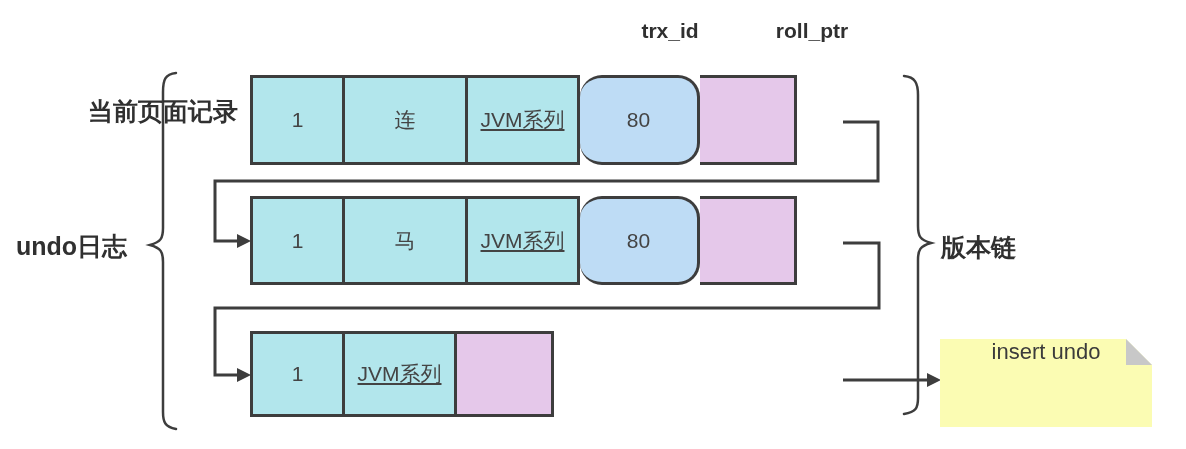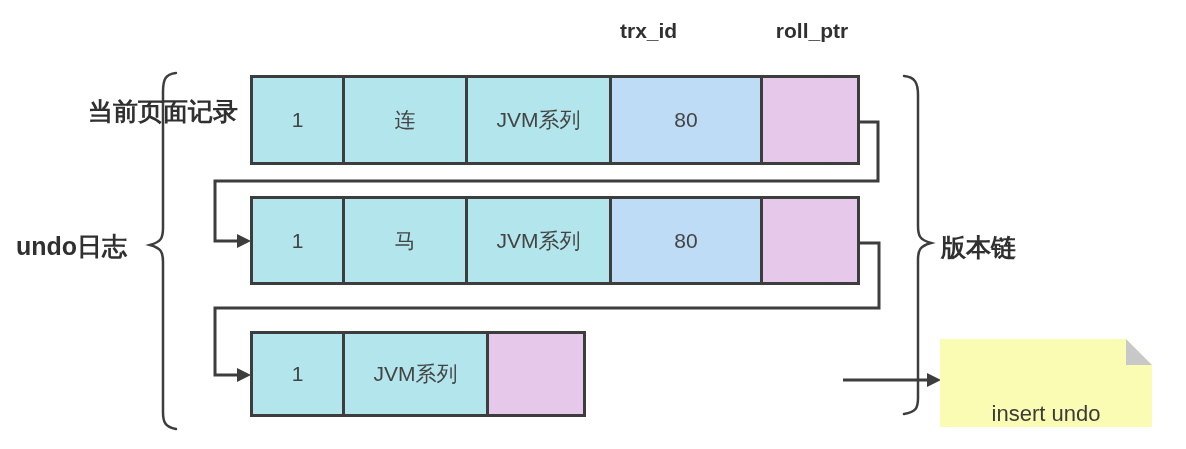--- a/index.html
+++ b/index.html
@@ -9,21 +9,21 @@
     background:#ffffff;
     font-family:"Liberation Sans","DejaVu Sans",sans-serif;
     overflow:hidden;
   }
   .lbl{
     position:absolute;
     color:#303030;
     font-weight:bold;
     white-space:nowrap;
   }
-  #lbl-trx{left:620px;top:19px;width:100px;text-align:left;font-size:21px;}
+  #lbl-trx{left:620px;top:19px;width:100px;text-align:center;font-size:21px;}
   #lbl-roll{left:762px;top:19px;width:100px;text-align:center;font-size:21px;}
   #lbl-current{left:88px;top:95px;font-size:25px;z-index:3;}
   #lbl-undo{left:16px;top:230px;font-size:25px;z-index:3;}
   #lbl-version{left:941px;top:231px;font-size:25px;z-index:3;}
   .row{
     position:absolute;
     left:250px;
     display:flex;
     z-index:2;
   }
@@ -32,29 +32,29 @@
   #row-2{top:331px;height:86px;}
   .cell{
     box-sizing:border-box;
     border:3px solid #3d3d3d;
     display:flex;align-items:center;justify-content:center;
     font-size:21px;color:#444444;
   }
   .cell + .cell{border-left:none;}
   .c-id{width:95px;background:#b2e6ec;}
   .c-name{width:123px;background:#b2e6ec;}
-  .c-course{width:144px;background:#b2e6ec;}
-  .c-trx{width:151px;background:#bedcf5;}
+  .c-course{width:112px;background:#b2e6ec;text-decoration:underline;}
+  .c-trx{width:120px;background:#bedcf5;border-radius:22px;}
   .c-roll{width:97px;background:#e5c8ea;}
   #wires{position:absolute;left:0;top:0;z-index:1;}
   #note{
     position:absolute;
     left:940px;top:339px;width:212px;height:88px;
     background:#fbfcb3;
-    display:flex;align-items:flex-end;justify-content:center;
+    display:flex;align-items:flex-start;justify-content:center;
     z-index:2;
   }
   #note .fold-cut{
     position:absolute;top:0;right:0;width:26px;height:26px;
     background:#ffffff;
     clip-path:polygon(0 0,100% 0,100% 100%);
   }
   #note .fold{
     position:absolute;top:0;right:0;width:26px;height:26px;
     background:#c8c8c8;

